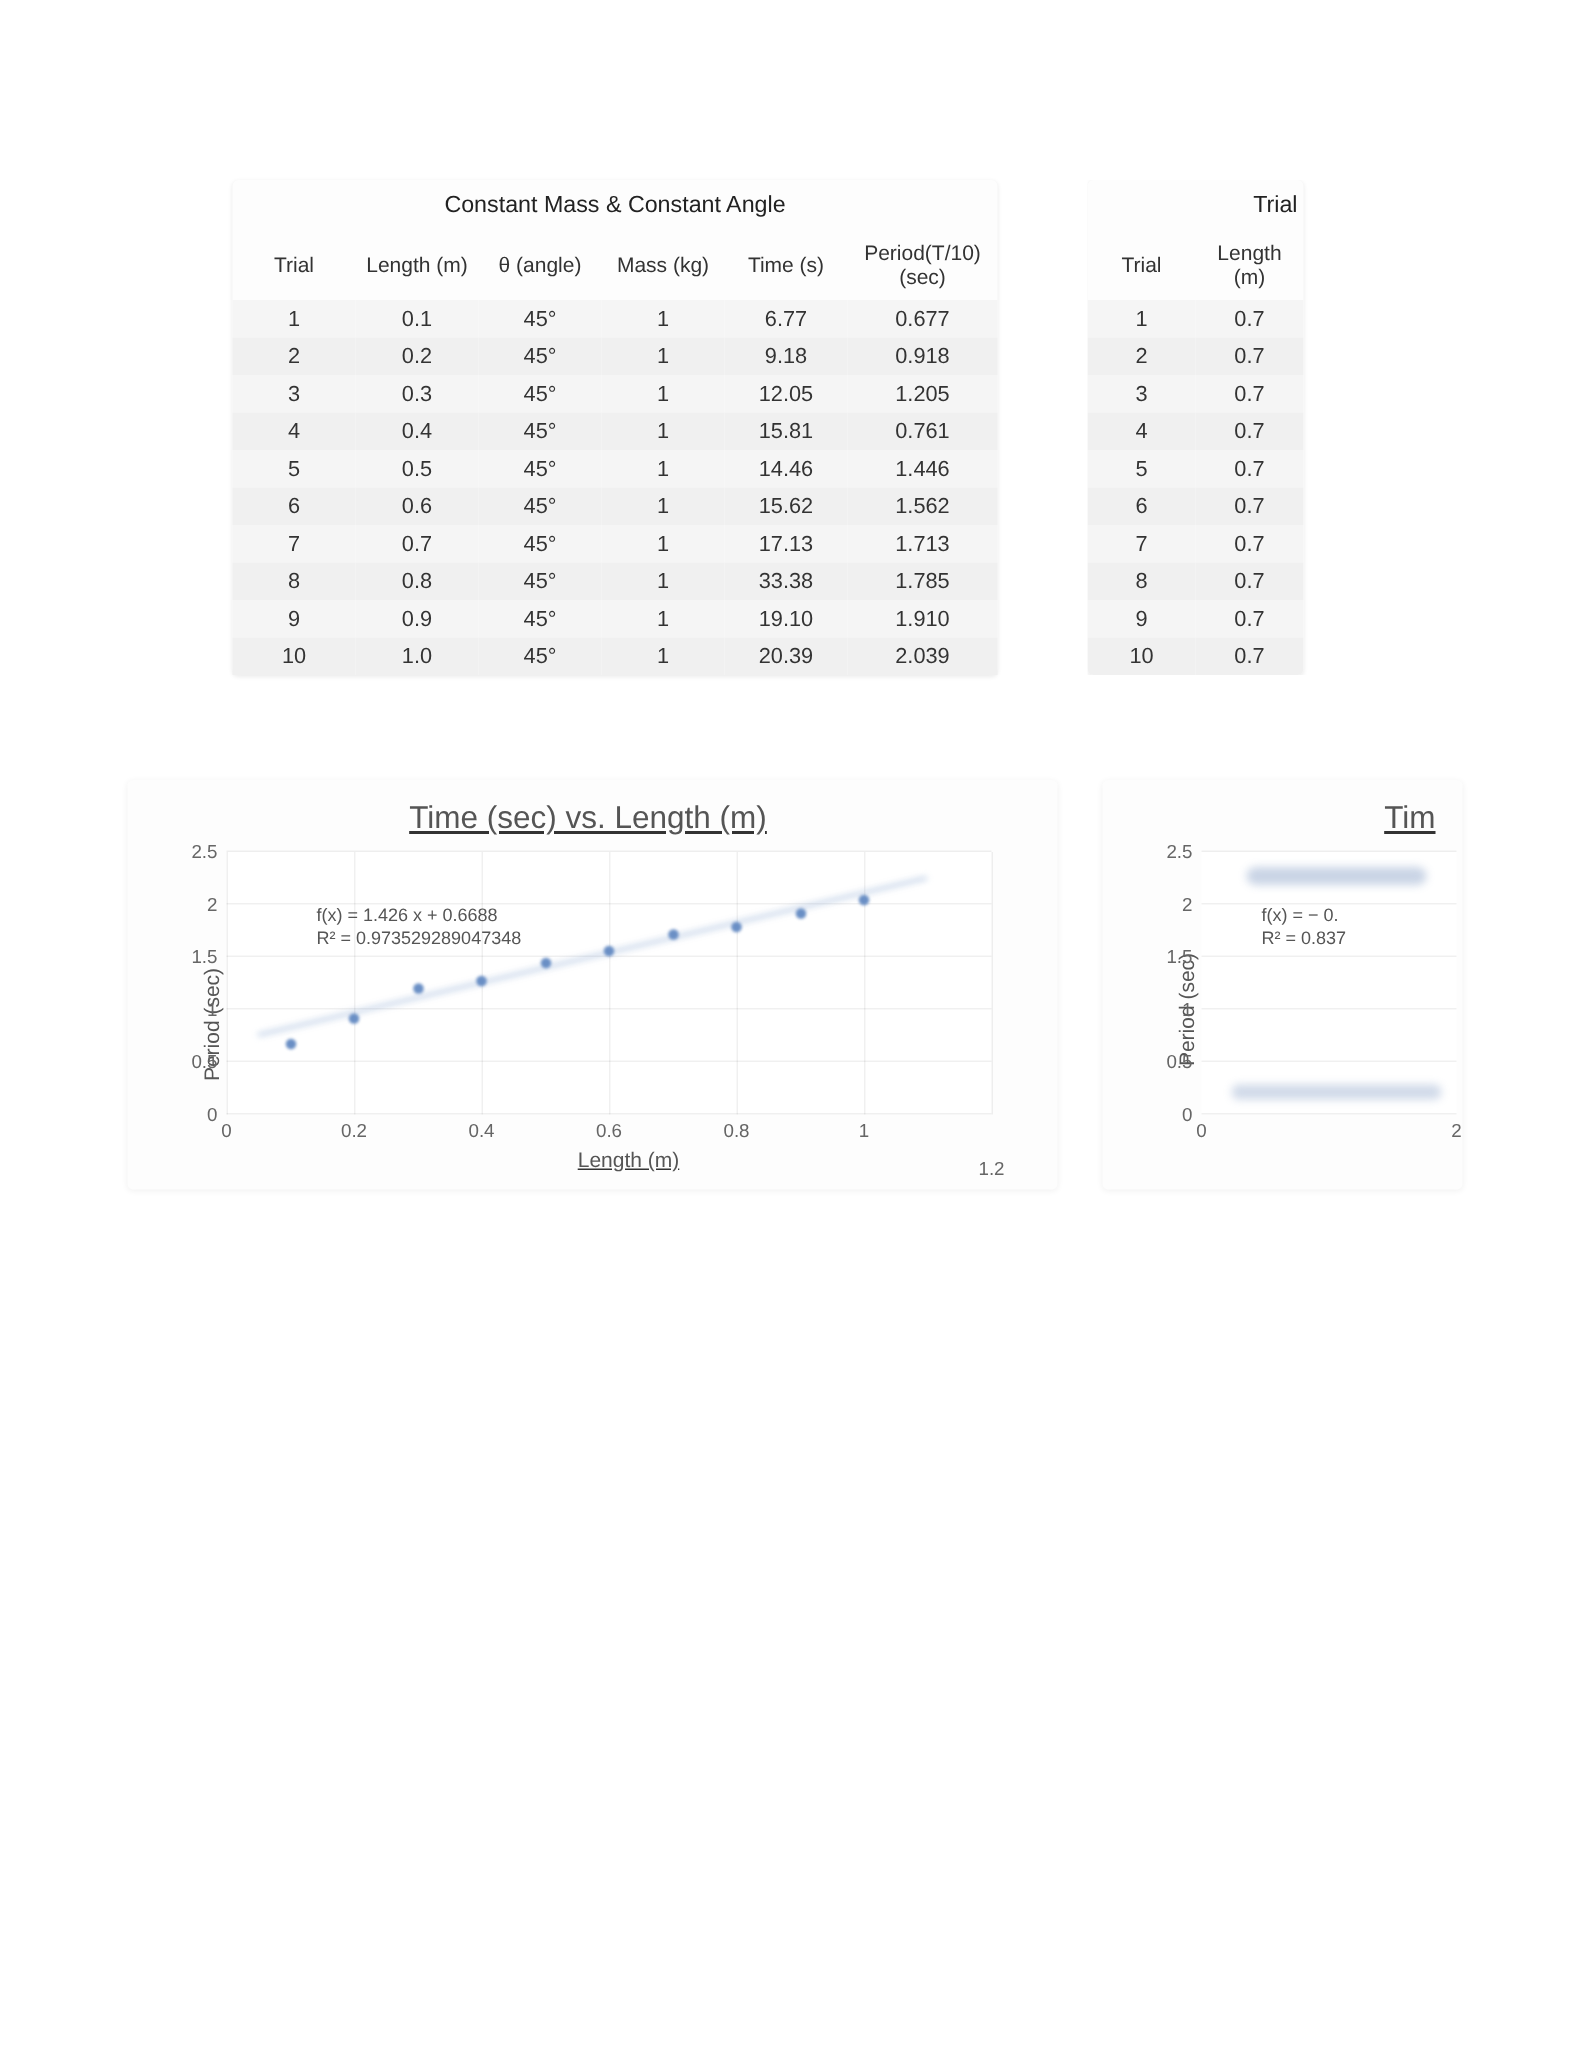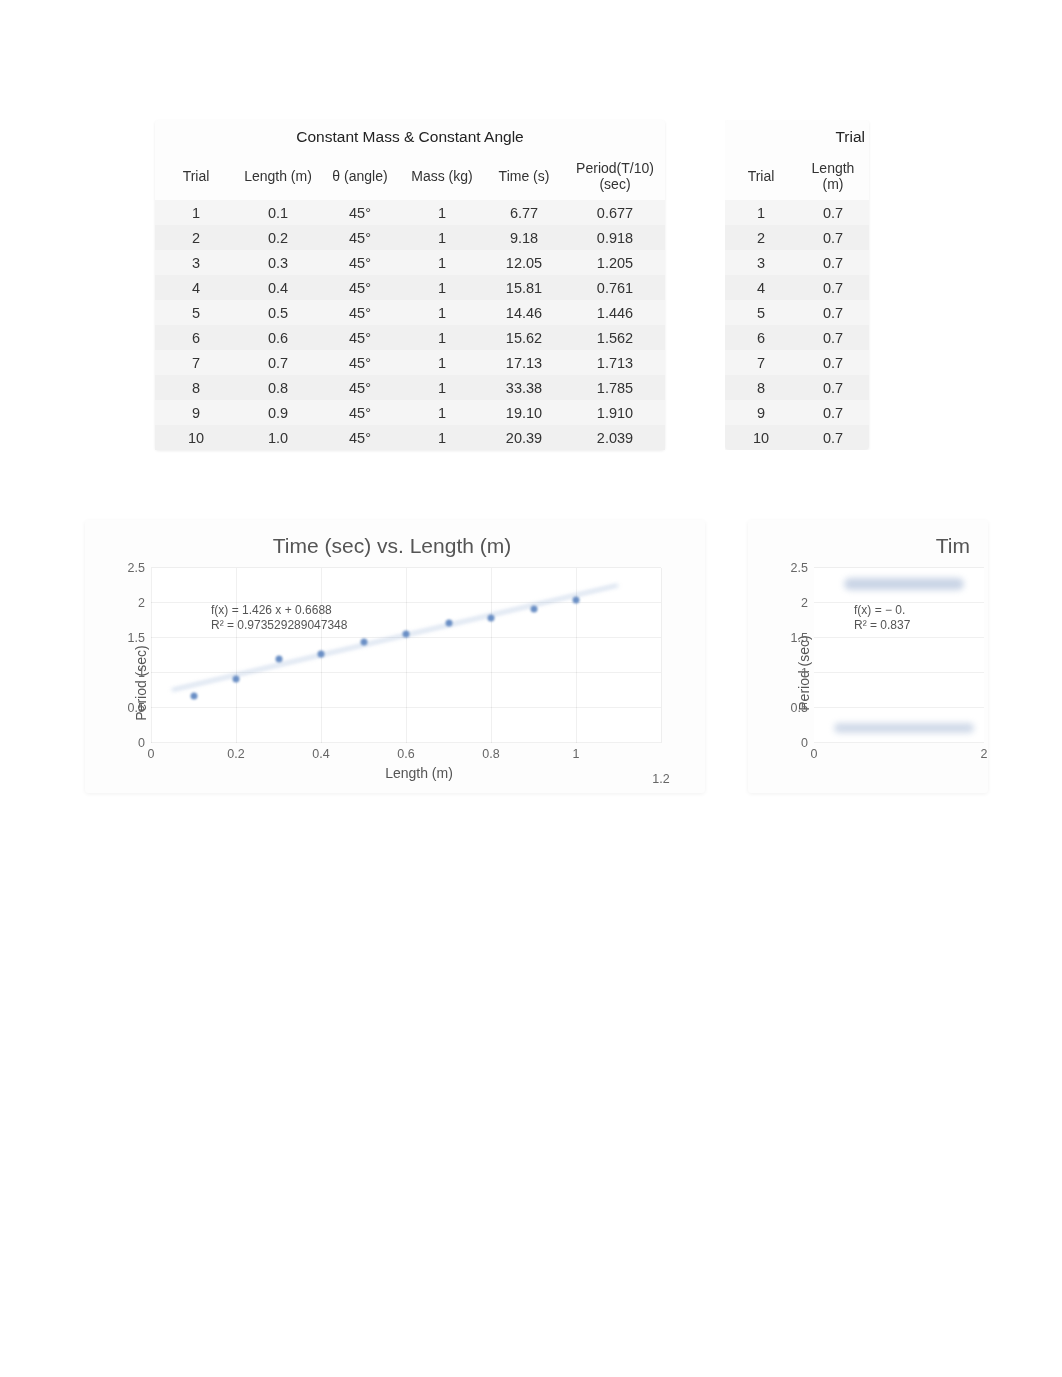--- a/index.html
+++ b/index.html
@@ -57,21 +57,22 @@
 
   .t2 { overflow: hidden; }
   .t2 th, .t2 td { width: 72px; }
   .t2-wrap { width: 175px; overflow: hidden; }
 
   .charts-row {
     display: flex;
     position: absolute;
     top: 520px;
     left: 85px;
-    gap: 43px;
+    gap: 30px;
+    text-decoration: underline;
   }
   .chart {
     background: #fdfdfd;
     border-radius: 4px;
     box-shadow: 0 1px 4px rgba(0,0,0,0.06);
     padding: 14px 18px 12px 12px;
     position: relative;
     filter: blur(0.5px);
   }
   .chart-title {

